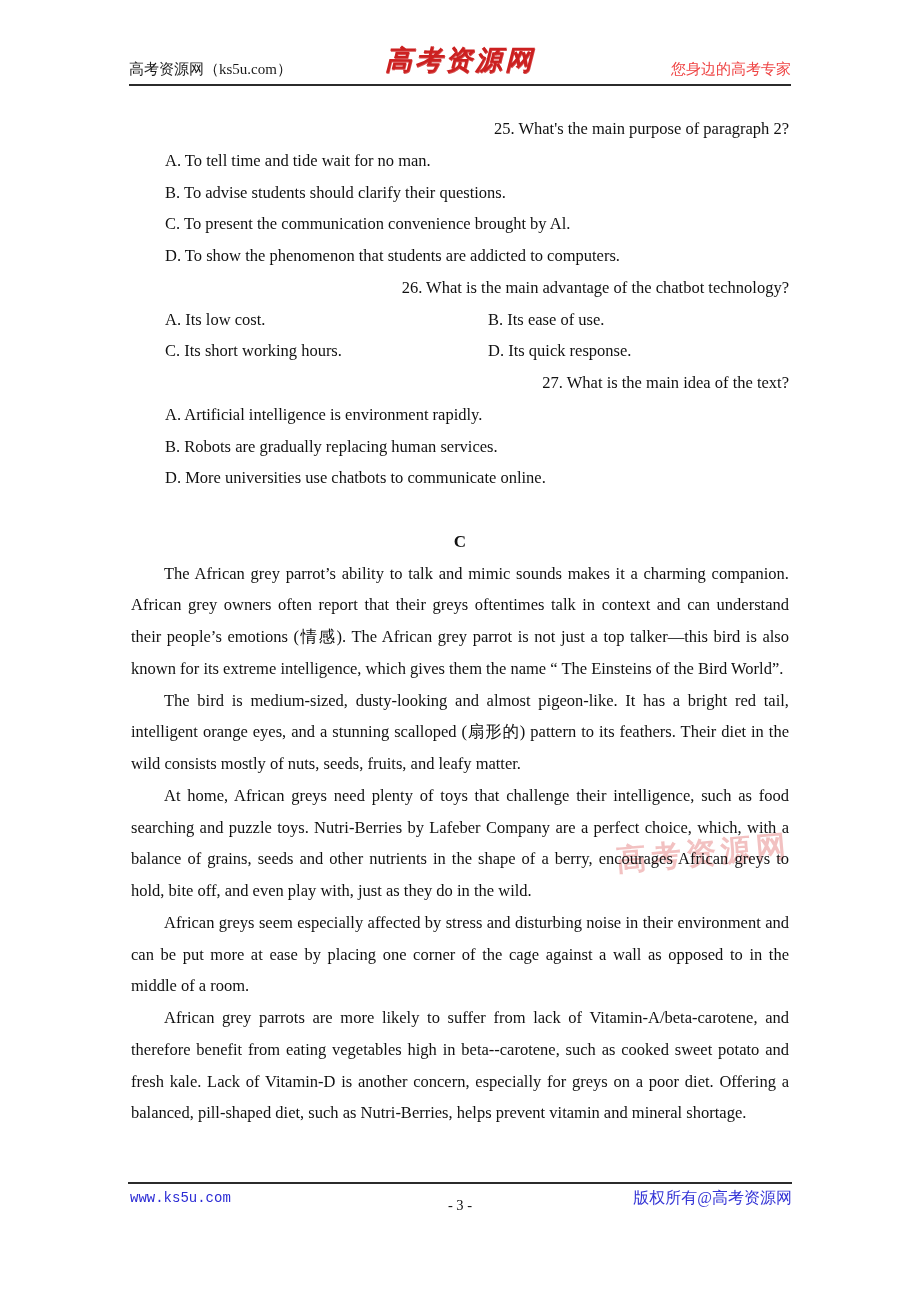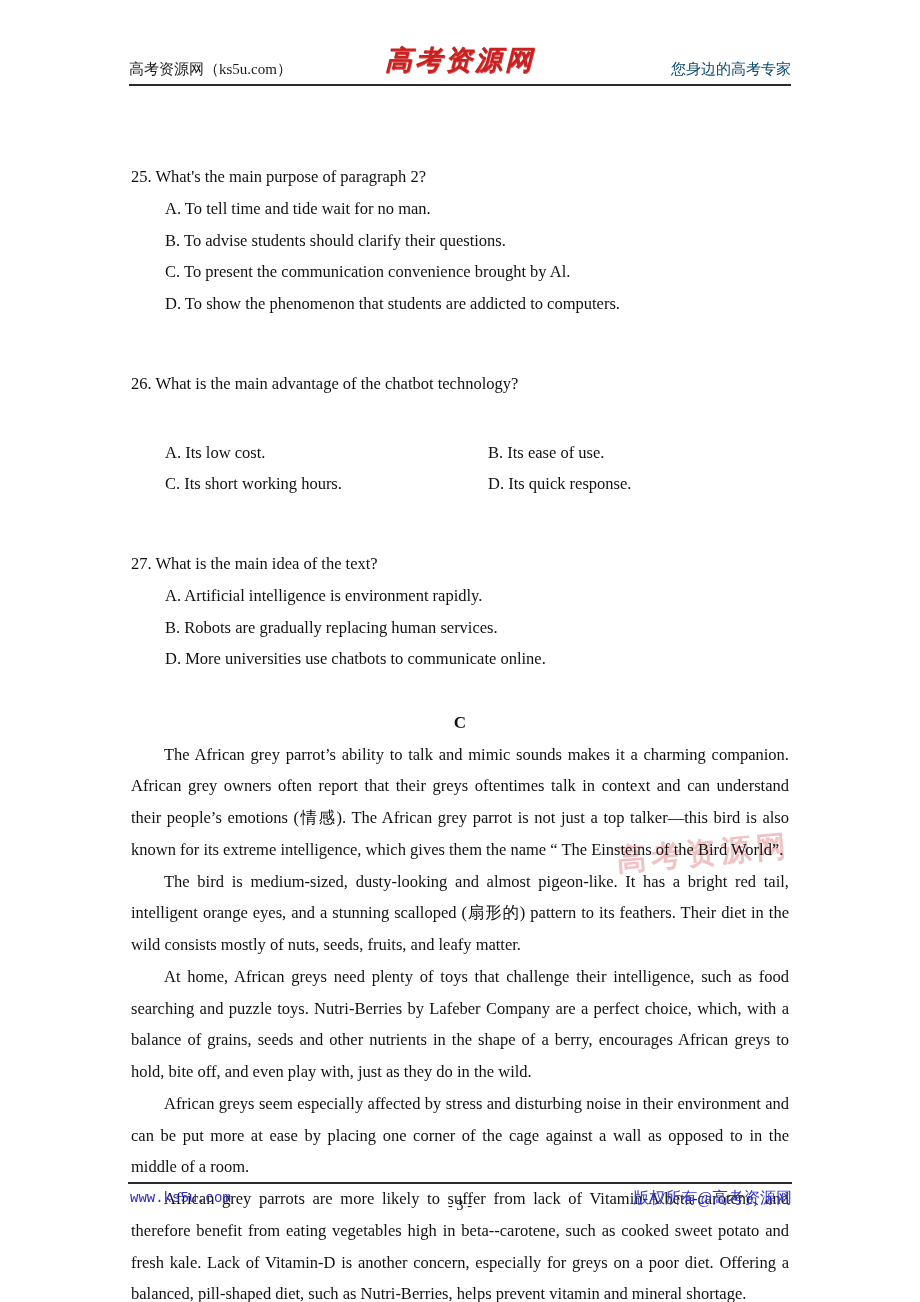--- a/index.html
+++ b/index.html
@@ -44,21 +44,21 @@
     font-size: 27px;
     font-weight: bold;
     color: #cc2020;
     letter-spacing: 3px;
     white-space: nowrap;
     font-style: italic;
     text-shadow: 0.5px 0.5px 0 #d65050;
   }
   .header-tagline {
     font-size: 15px;
-    color: #0c4a6e;
+    color: #ef4444;
     white-space: nowrap;
   }
 
   
   .watermark {
     position: absolute;
     left: 616px;
     top: 833px;
     font-size: 30px;
     letter-spacing: 5px;
@@ -72,31 +72,29 @@
   .content {
     position: absolute;
     left: 131px;
     width: 658px;
     top: 113px;
     font-size: 16.5px;
     line-height: 31.75px;
     text-align: left;
   }
   .question-stem {
-    text-align: left;
-    margin-top: 48px;
+    text-align: right;
   }
   .option-list .option {
     padding-left: 34px;
   }
   .option-grid {
     display: grid;
     grid-template-columns: 323px 1fr;
     padding-left: 34px;
-    margin-top: 37px;
   }
   .section-head {
     margin-top: 31.75px;
     text-align: center;
     font-weight: bold;
     font-size: 17px;
   }
   .para {
     margin: 0;
     text-indent: 33px;

